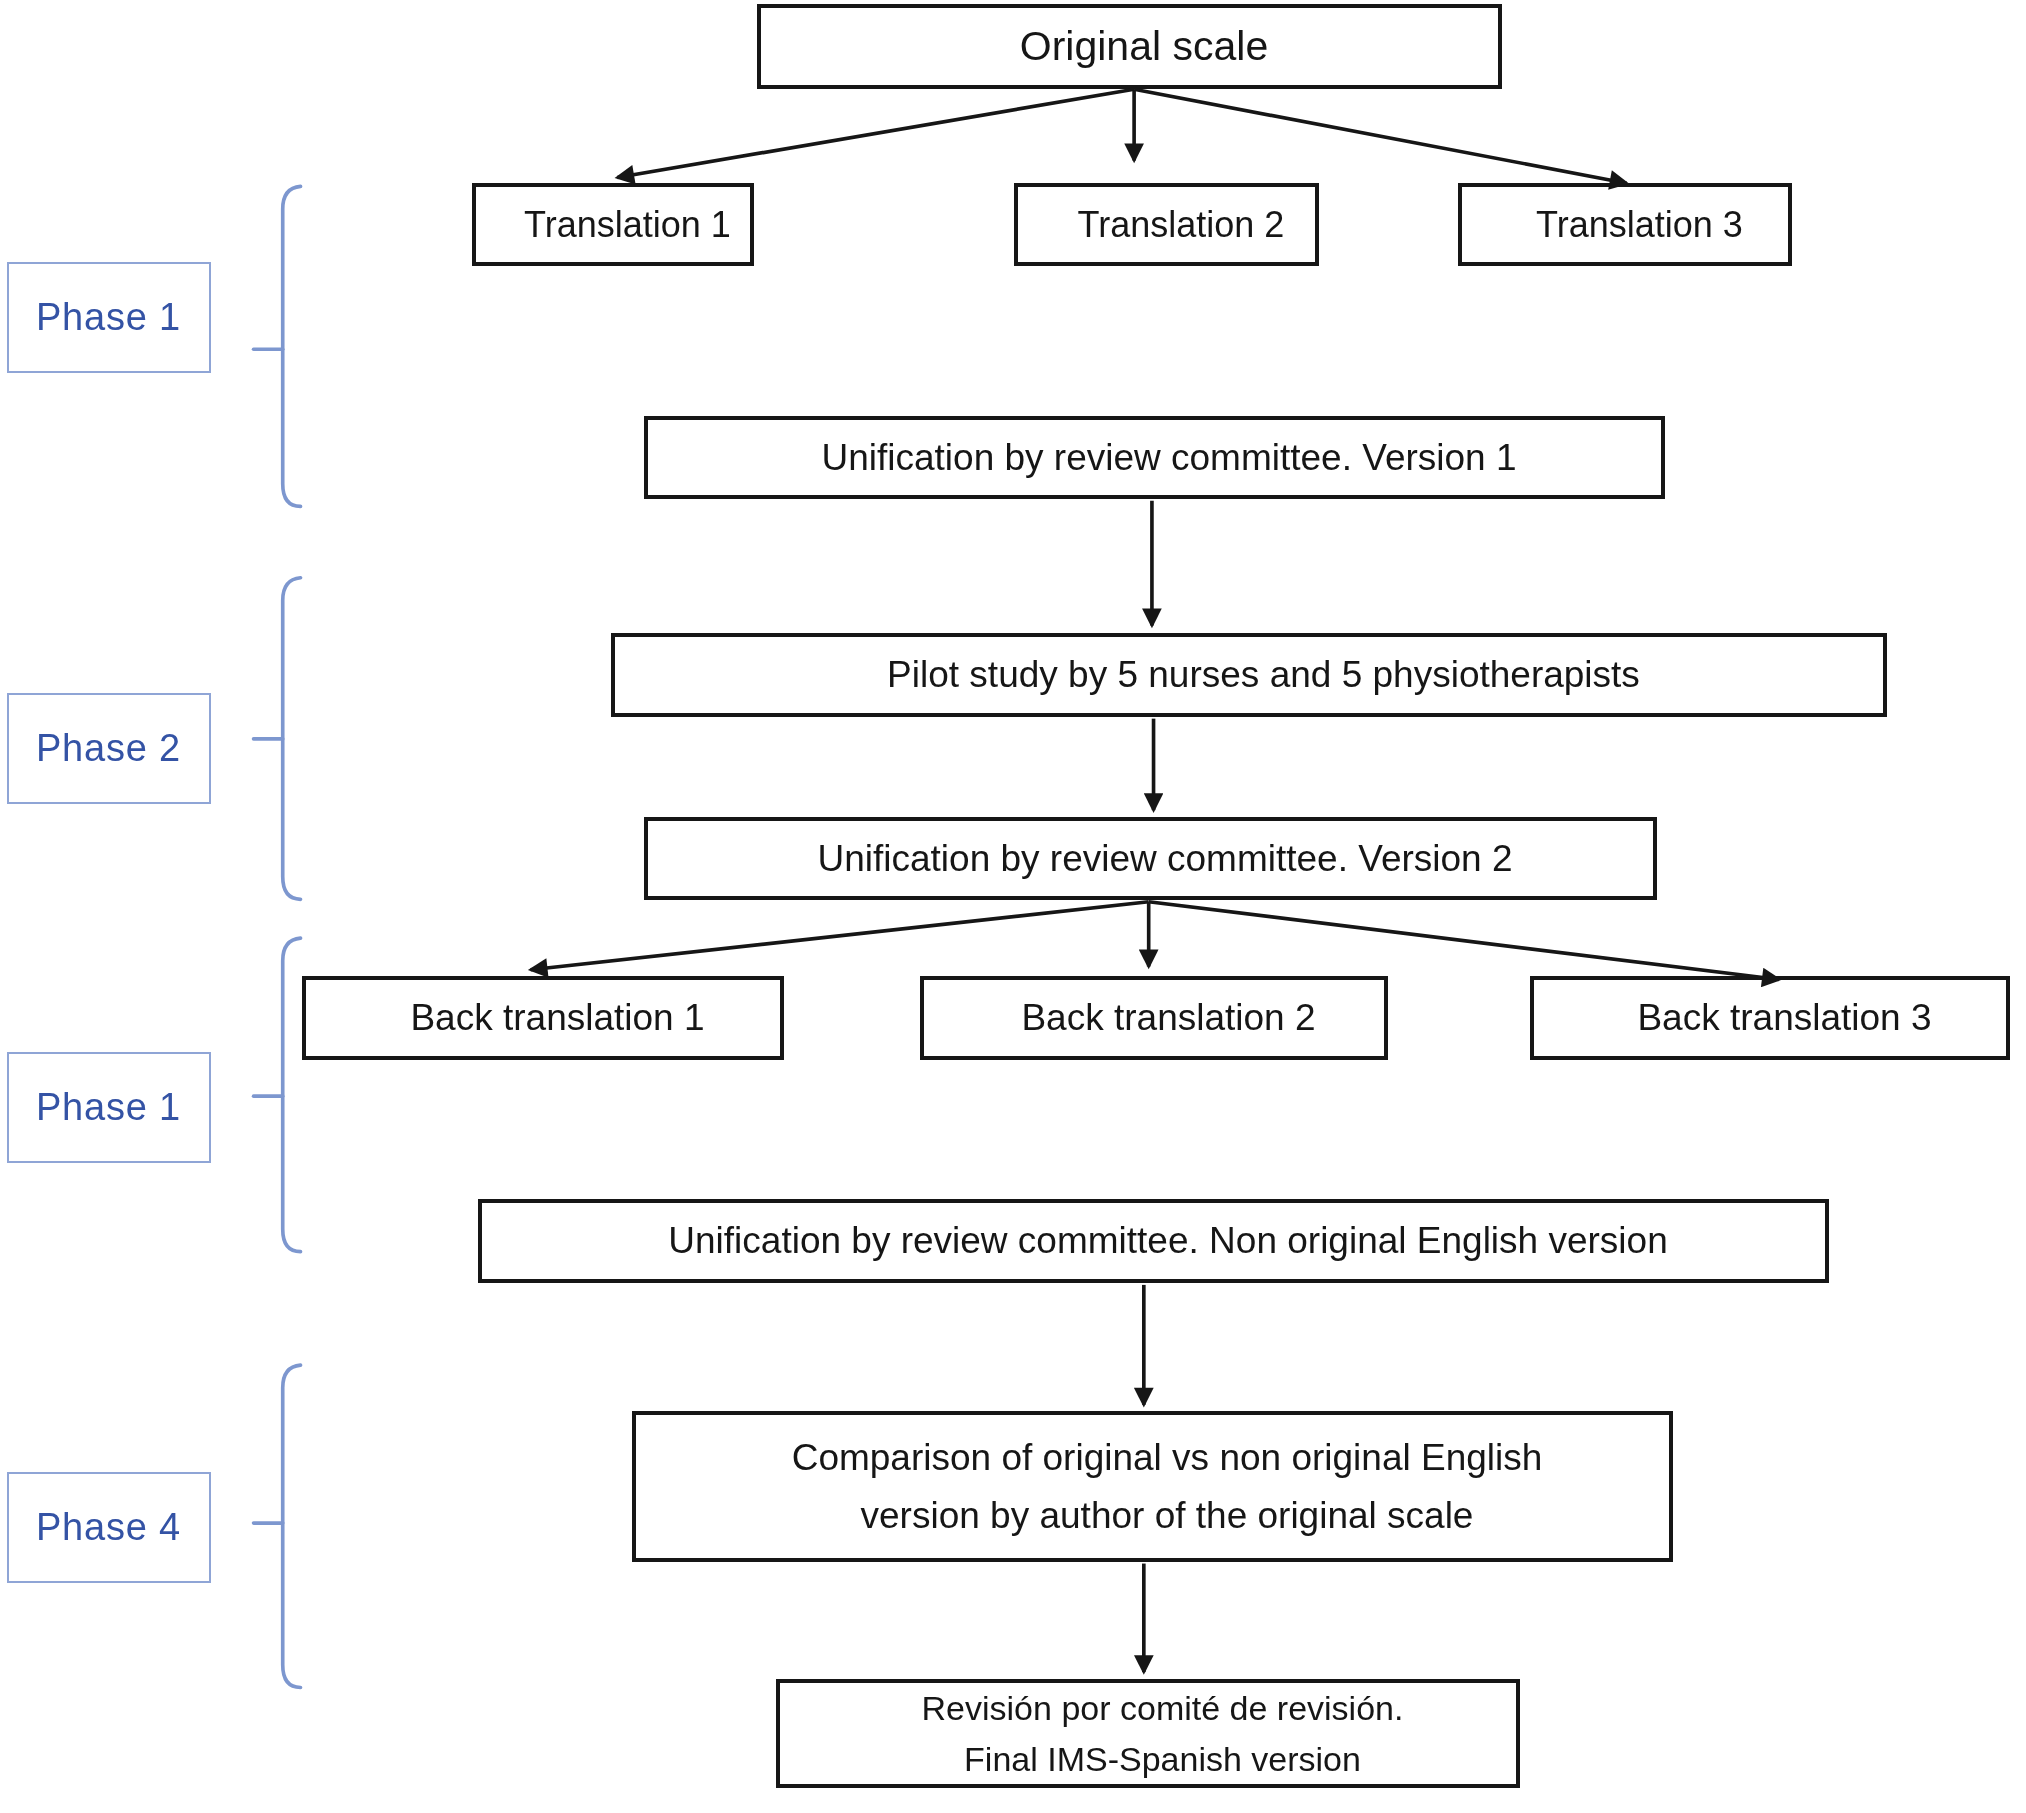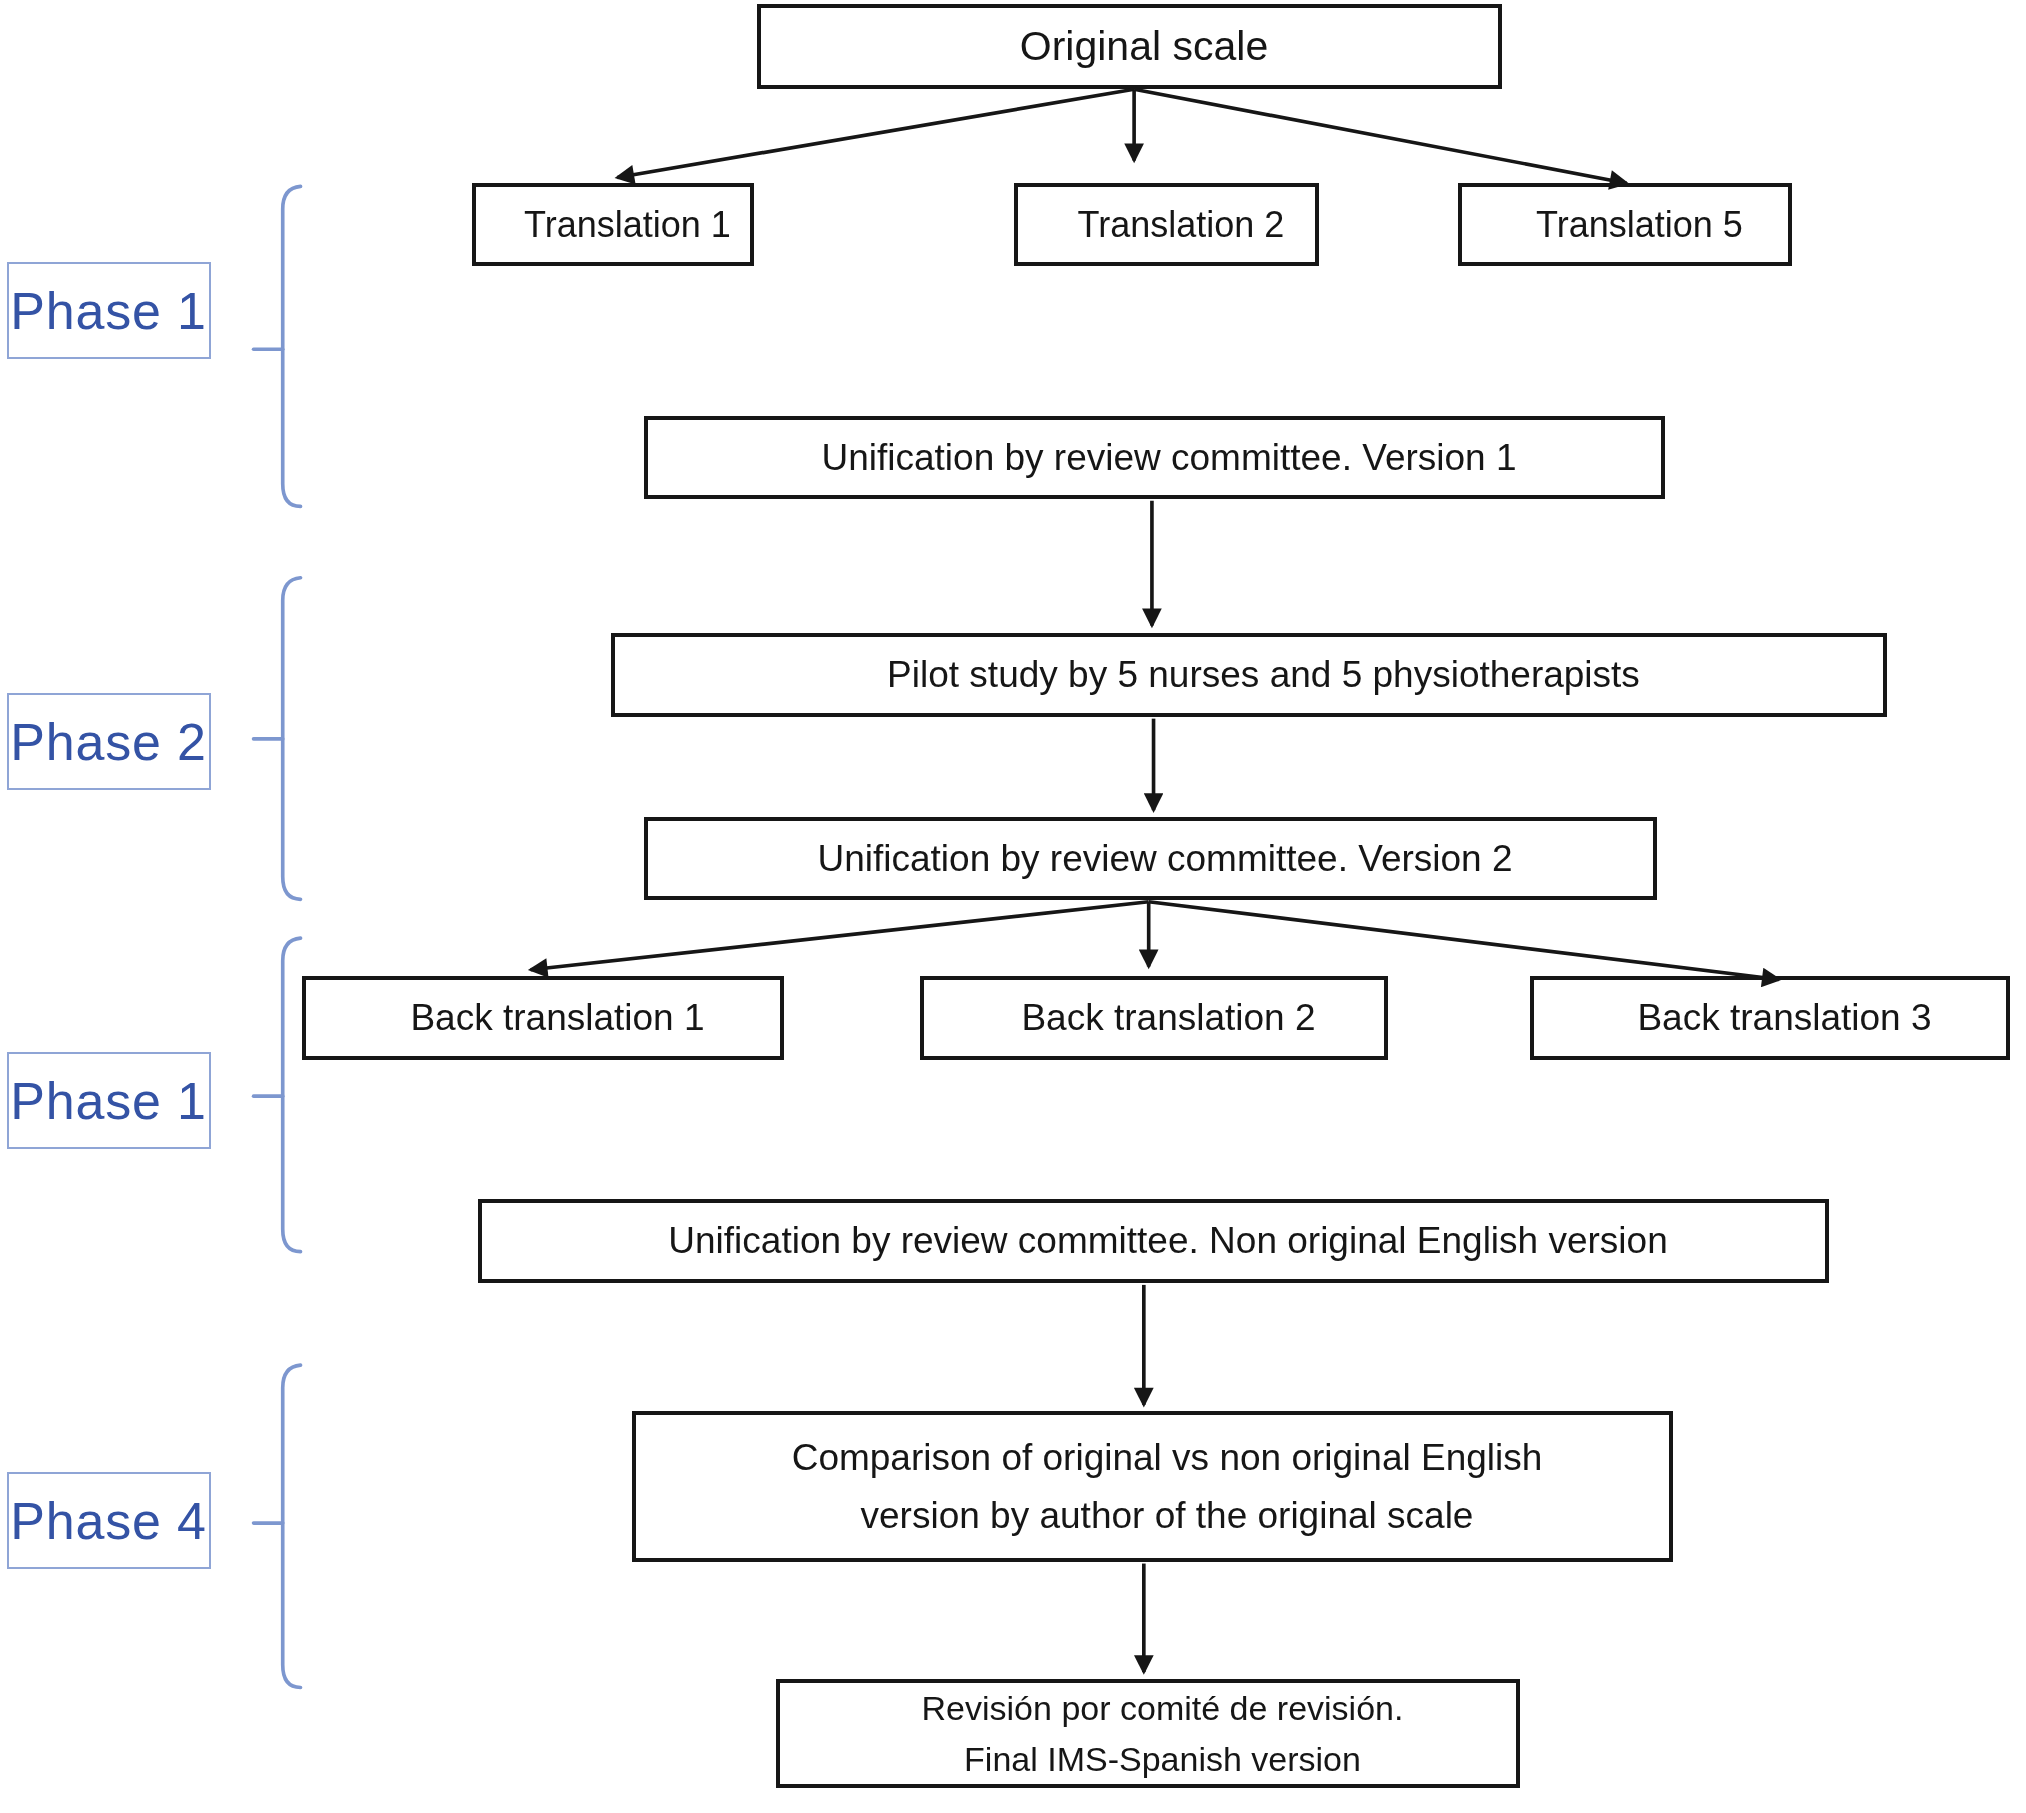--- a/index.html
+++ b/index.html
@@ -32,27 +32,27 @@
   .b-uv2{left:644px;top:817px;width:1013px;height:83px;}
   .b-bt1{left:302px;top:976px;width:482px;height:84px;}
   .b-bt2{left:920px;top:976px;width:468px;height:84px;}
   .b-bt3{left:1530px;top:976px;width:480px;height:84px;}
   .b-unon{left:478px;top:1199px;width:1351px;height:84px;}
   .b-comp{left:632px;top:1411px;width:1041px;height:151px;line-height:1.55;}
   .b-final{left:776px;top:1679px;width:744px;height:109px;font-size:34px;line-height:1.5;}
   .box .line{display:block;}
   .phase{
     position:absolute;
-    left:6.5px;width:204px;height:97px;
+    left:6.5px;width:204px;height:111px;
     box-sizing:border-box;
     border:2.4px solid var(--phase-border,#8fa5d6);
     background:#ffffff;
     color:var(--phase-text,#3453a5);
     display:flex;align-items:center;justify-content:center;
-    font-size:52px;letter-spacing:0.8px;
+    font-size:38px;letter-spacing:0.8px;
   }
   .p1{top:262px;} .p2{top:693px;} .p3{top:1052px;} .p4{top:1472px;}
   svg.overlay{
     position:absolute;left:0;top:0;width:2026px;height:1814px;
     pointer-events:none;
   }
   .arrow-line{stroke:var(--arrow,#161616);stroke-width:4.5;fill:none;}
   .bracket{stroke:var(--bracket,#7d97cf);stroke-width:4.5;fill:none;stroke-linecap:round;}
   #arrowhead-path{fill:var(--arrow,#161616);}
 </style>
@@ -65,21 +65,21 @@
     <span class="line">Original scale</span>
   </div>
 
   <div class="box b-t1">
     <span class="line">Translation 1</span>
   </div>
   <div class="box b-t2">
     <span class="line">Translation 2</span>
   </div>
   <div class="box b-t3">
-    <span class="line">Translation 5</span>
+    <span class="line">Translation 3</span>
   </div>
 
   <div class="box b-uv1">
     <span class="line">Unification by review committee. Version 1</span>
   </div>
 
   <div class="box b-pilot">
     <span class="line">Pilot study by 5 nurses and 5 physiotherapists</span>
   </div>
 

